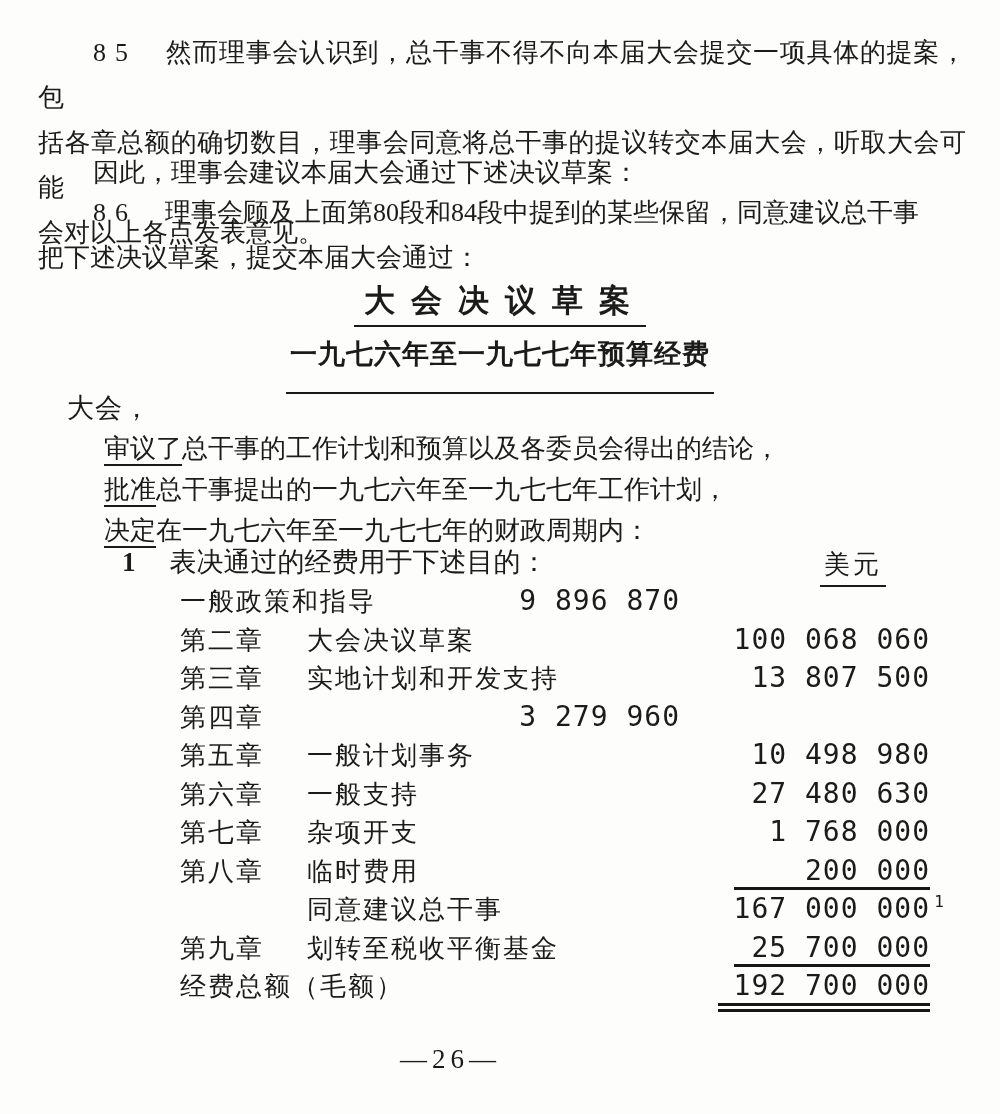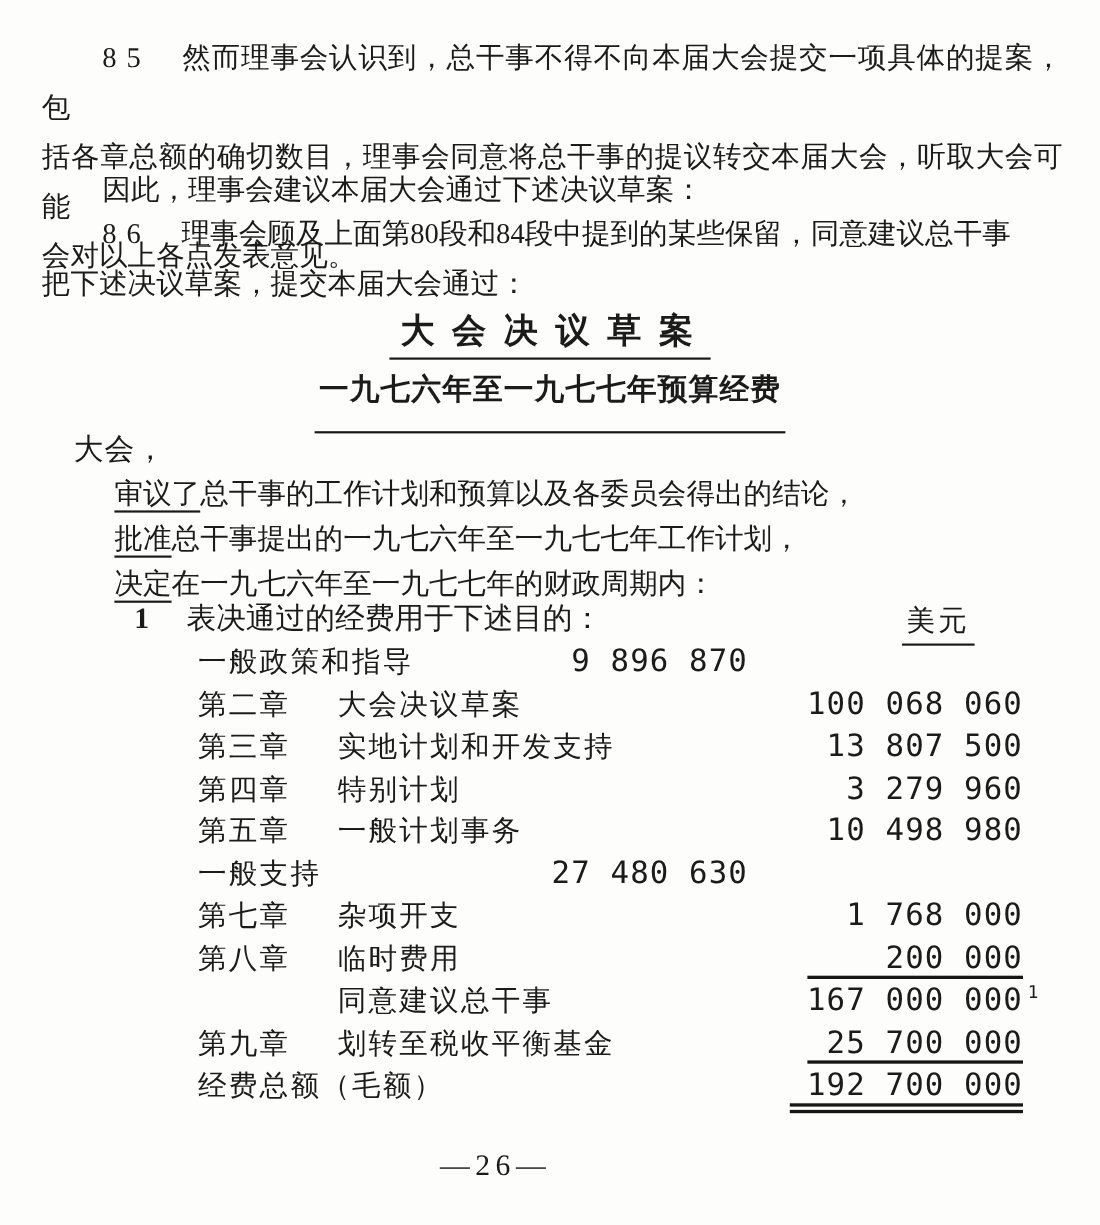--- a/index.html
+++ b/index.html
@@ -102,33 +102,33 @@
     </div>
     <div class="brow">
       <span class="chapter">第三章</span>
       <span class="desc">实地计划和开发支持</span>
       <span class="amt">
           <span class="amt-inner">13 807 500</span>
         </span>
     </div>
     <div class="brow">
       <span class="chapter">第四章</span>
-      <span class="desc">特别计划</span>
       <span class="amt">
           <span class="amt-inner">3 279 960</span>
         </span>
     </div>
     <div class="brow">
       <span class="chapter">第五章</span>
       <span class="desc">一般计划事务</span>
       <span class="amt">
           <span class="amt-inner">10 498 980</span>
         </span>
     </div>
     <div class="brow">
+      <span class="chapter">第六章</span>
       <span class="desc">一般支持</span>
       <span class="amt">
           <span class="amt-inner">27 480 630</span>
         </span>
     </div>
     <div class="brow">
       <span class="chapter">第七章</span>
       <span class="desc">杂项开支</span>
       <span class="amt">
           <span class="amt-inner">1 768 000</span>

